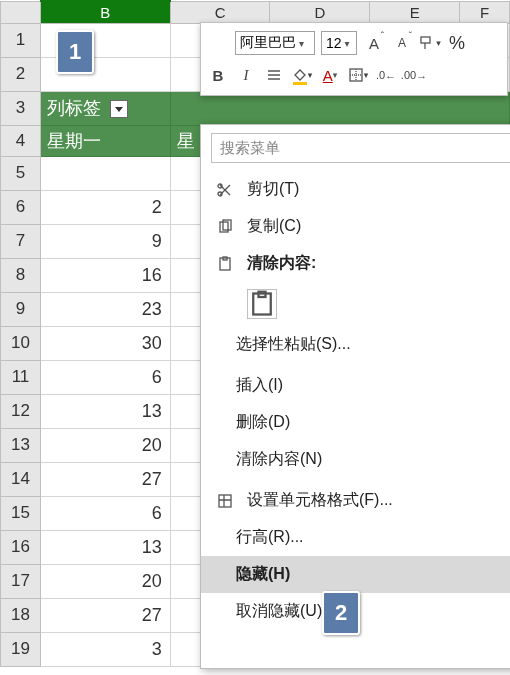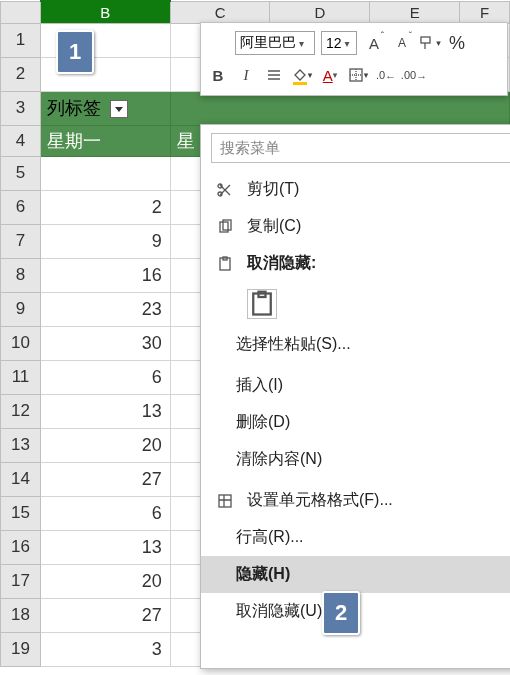--- a/index.html
+++ b/index.html
@@ -50,21 +50,21 @@
     border: 1px solid #d4d4d4;
     height: 34px;
     text-align: right;
     padding-right: 8px;
     font-size: 18px;
     color: #333;
     background: #fff;
   }
   .row-pivot .cell {
     background: #4f8f4f;
-    color: #000000;
+    color: #ffffff;
     border: 1px solid #3f7f3f;
   }
   .row-pivot .cell.lab {
     text-align: left;
     padding-left: 6px;
     font-size: 18px;
   }
   .row-hdr .cell {
     background: #4f8f4f;
     color: #fff;
@@ -400,21 +400,21 @@
     <span class="menulabel">复制(C)</span>
   </div>
 
   <div class="menuitem">
     <span class="ico">
       <svg viewBox="0 0 16 16">
           <rect x="3" y="2" width="10" height="12" class="iconline" stroke="#c58a2a"></rect>
           <rect x="6" y="1" width="4" height="3" class="iconline" stroke="#c58a2a"></rect>
         </svg>
     </span>
-    <span class="menulabel" style="font-weight:bold">取消隐藏:</span>
+    <span class="menulabel" style="font-weight:bold">清除内容:</span>
   </div>
   <div class="paste-opt">
     <div class="pbtn">
       <svg viewBox="0 0 16 16">
           <rect x="3" y="2" width="10" height="12" class="iconline" stroke="#c58a2a"></rect>
           <rect x="6" y="1" width="4" height="3" class="iconline" stroke="#c58a2a"></rect>
         </svg>
     </div>
   </div>
 

